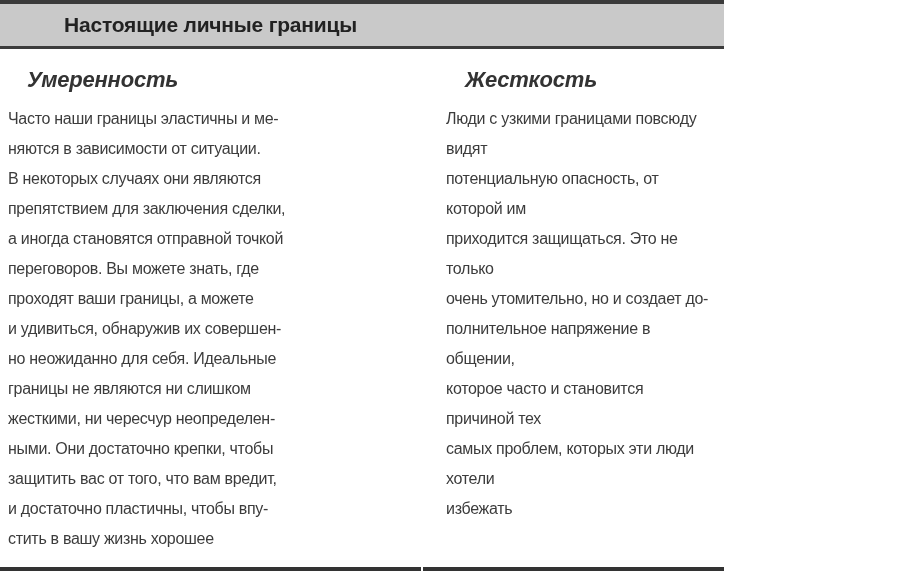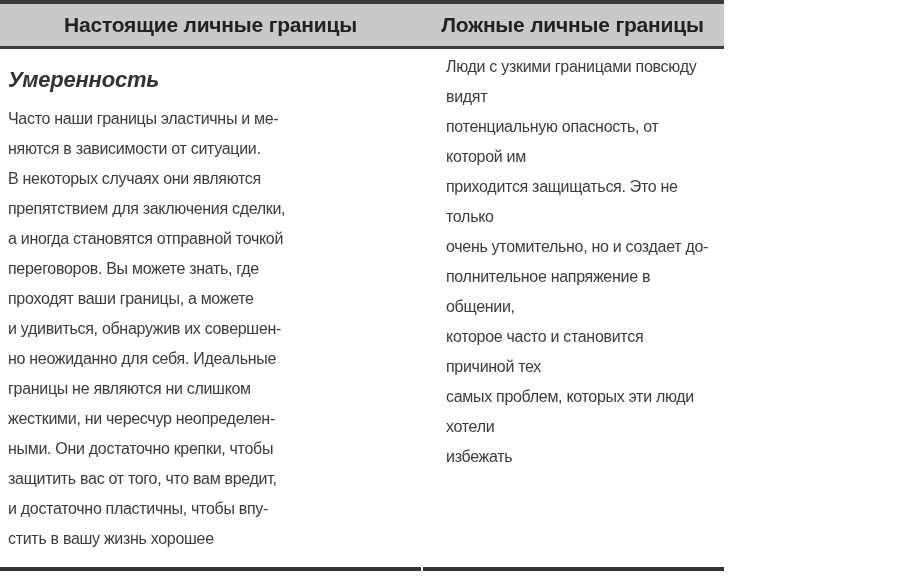--- a/index.html
+++ b/index.html
@@ -53,20 +53,21 @@
     padding: 0 10px 0 23px;
   }
   .subheading {
     margin-top: 15px;
     margin-bottom: 11px;
     font-style: italic;
     font-weight: bold;
     font-size: 22px;
     letter-spacing: -0.2px;
     color: #333333;
+    margin-left: 19px;
   }
   .body-text {
     font-size: 16px;
     line-height: 30px;
     letter-spacing: -0.3px;
     white-space: pre-line;
     color: #3c3c3c;
   }
   .bottom-rule {
     position: absolute;
@@ -79,21 +80,20 @@
 </style>
 </head>
 <body>
 
 <div class="page">
 
   <div class="top-rule"></div>
 
   <div class="header-row">
     <div class="header-cell left">Настоящие личные границы</div>
-    <div class="header-cell right">Ложные личные границы</div>
   </div>
 
   <div class="body-row">
     <div class="cell left">
       <div class="subheading">Умеренность</div>
       <div class="body-text">Часто наши границы эластичны и ме-
 няются в зависимости от ситуации.
 В некоторых случаях они являются
 препятствием для заключения сделки,
 а иногда становятся отправной точкой
@@ -103,20 +103,21 @@
 но неожиданно для себя. Идеальные
 границы не являются ни слишком
 жесткими, ни чересчур неопределен-
 ными. Они достаточно крепки, чтобы
 защитить вас от того, что вам вредит,
 и достаточно пластичны, чтобы впу-
 стить в вашу жизнь хорошее</div>
     </div>
     <div class="cell-gap"></div>
     <div class="cell right">
+      <div class="subheading">Жесткость</div>
       <div class="body-text">Люди с узкими границами повсюду видят
 потенциальную опасность, от которой им
 приходится защищаться. Это не только
 очень утомительно, но и создает до-
 полнительное напряжение в общении,
 которое часто и становится причиной тех
 самых проблем, которых эти люди хотели
 избежать</div>
     </div>
   </div>

